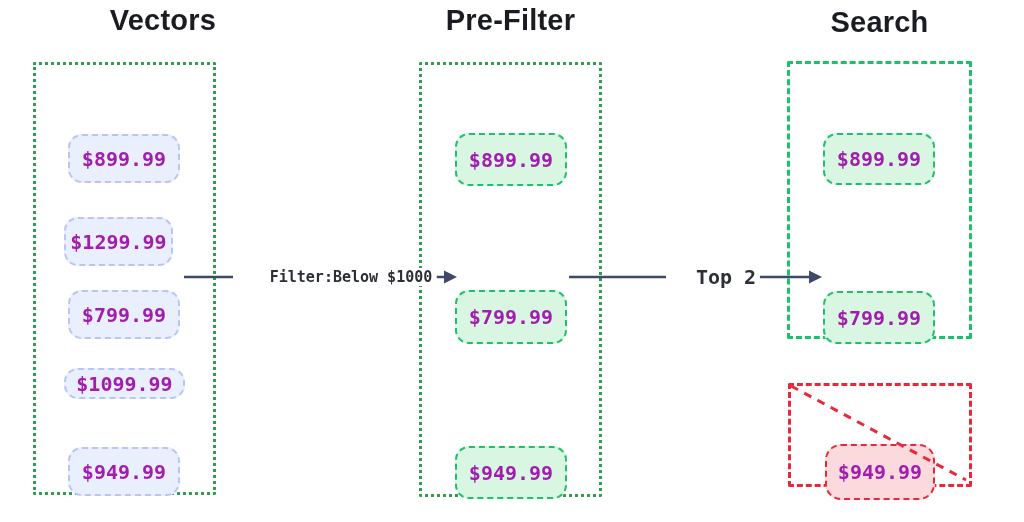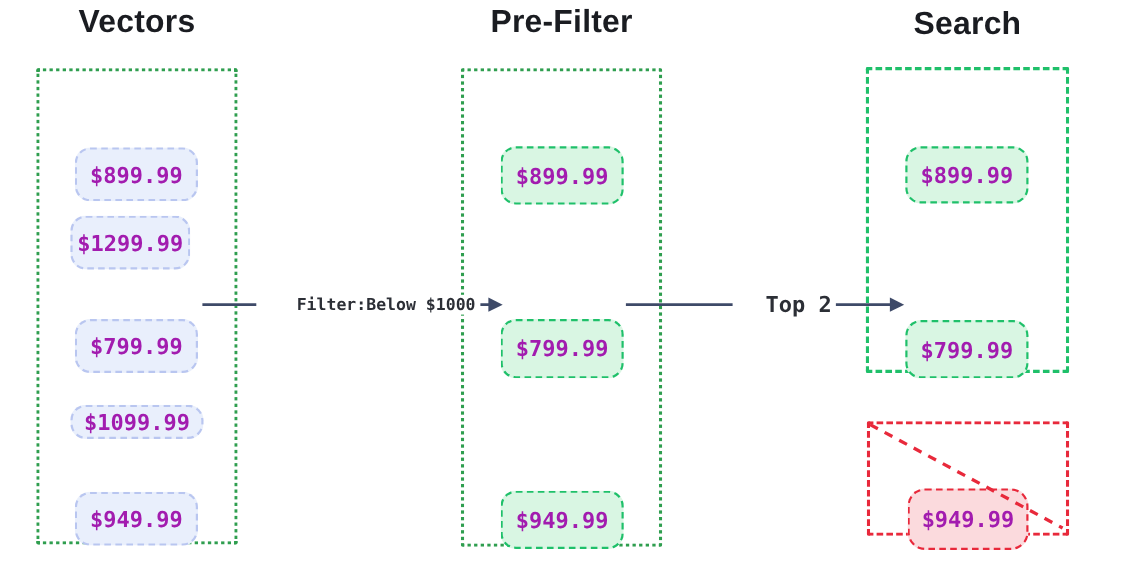--- a/index.html
+++ b/index.html
@@ -30,31 +30,31 @@
     font-weight:700;font-size:15px;color:#2c2f36;
     white-space:nowrap;background:#ffffff;padding:0 4px;margin-left:30px;
   }
   .overlay{position:absolute;left:0;top:0;pointer-events:none;}
 </style>
 </head>
 <body>
 
 <div class="canvas">
 
-  <div class="title" style="left:33px;top:4px;width:183px;">Vectors</div>
+  <div class="title" style="left:33px;top:4px;width:183px;text-align:right;">Vectors</div>
   <div class="title" style="left:419px;top:4px;width:183px;">Pre-Filter</div>
   <div class="title" style="left:787px;top:6px;width:185px;">Search</div>
 
   <div class="outline outline--dotted" style="left:33px;top:62px;width:183px;height:433px;"></div>
   <div class="outline outline--dotted" style="left:419px;top:62px;width:183px;height:435px;"></div>
   <div class="outline outline--dashed" style="left:787px;top:61px;width:185px;height:278px;"></div>
   <div class="outline outline--red" style="left:788px;top:383px;width:184px;height:104px;"></div>
 
   <div class="chip chip--blue" style="left:68px;top:95px;width:112px;height:49px;">$899.99</div>
-  <div class="chip chip--blue" style="left:64px;top:157px;width:109px;height:49px;">$1299.99</div>
+  <div class="chip chip--blue" style="left:64px;top:178px;width:109px;height:49px;">$1299.99</div>
   <div class="chip chip--blue" style="left:68px;top:251px;width:112px;height:49px;">$799.99</div>
   <div class="chip chip--blue" style="left:64px;top:329px;width:121px;height:31px;">$1099.99</div>
   <div class="chip chip--blue" style="left:68px;top:408px;width:112px;height:49px;">$949.99</div>
 
   <div class="chip chip--green" style="left:455px;top:94px;width:112px;height:53px;">$899.99</div>
   <div class="chip chip--green" style="left:455px;top:251px;width:112px;height:54px;">$799.99</div>
   <div class="chip chip--green" style="left:455px;top:407px;width:112px;height:53px;">$949.99</div>
 
   <div class="chip chip--green" style="left:823px;top:94px;width:112px;height:52px;">$899.99</div>
   <div class="chip chip--green" style="left:823px;top:252px;width:112px;height:53px;">$799.99</div>

